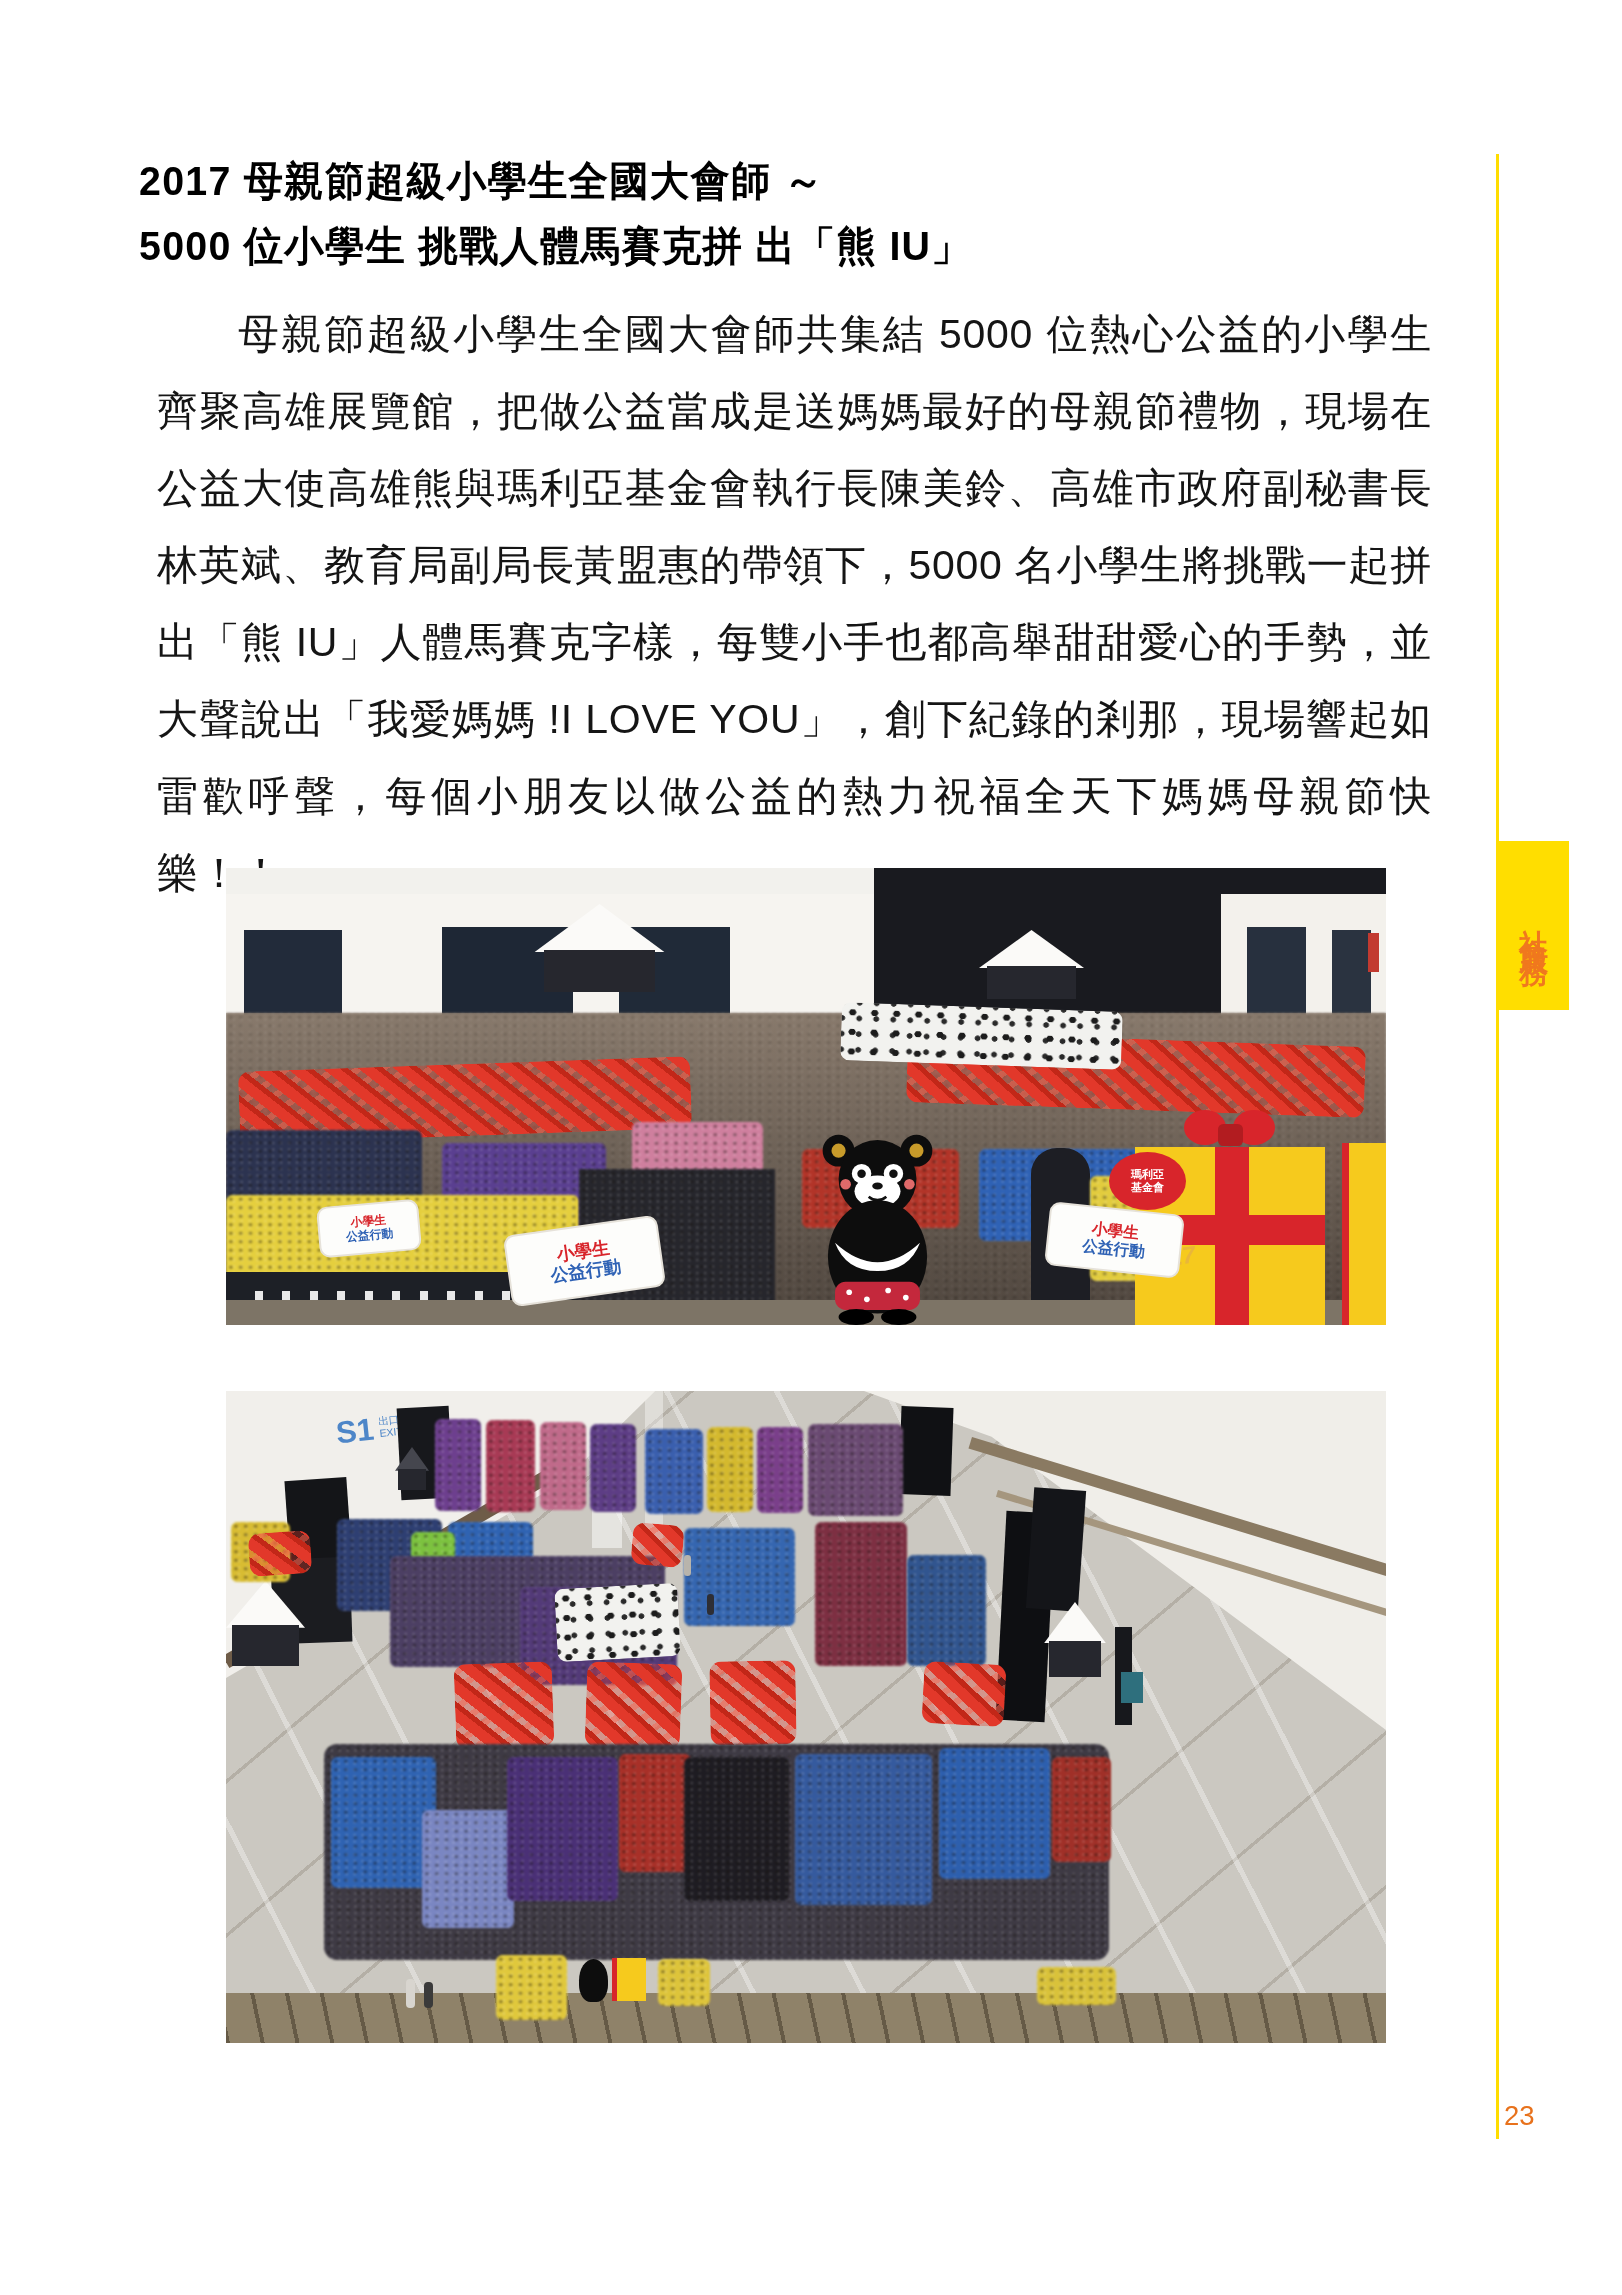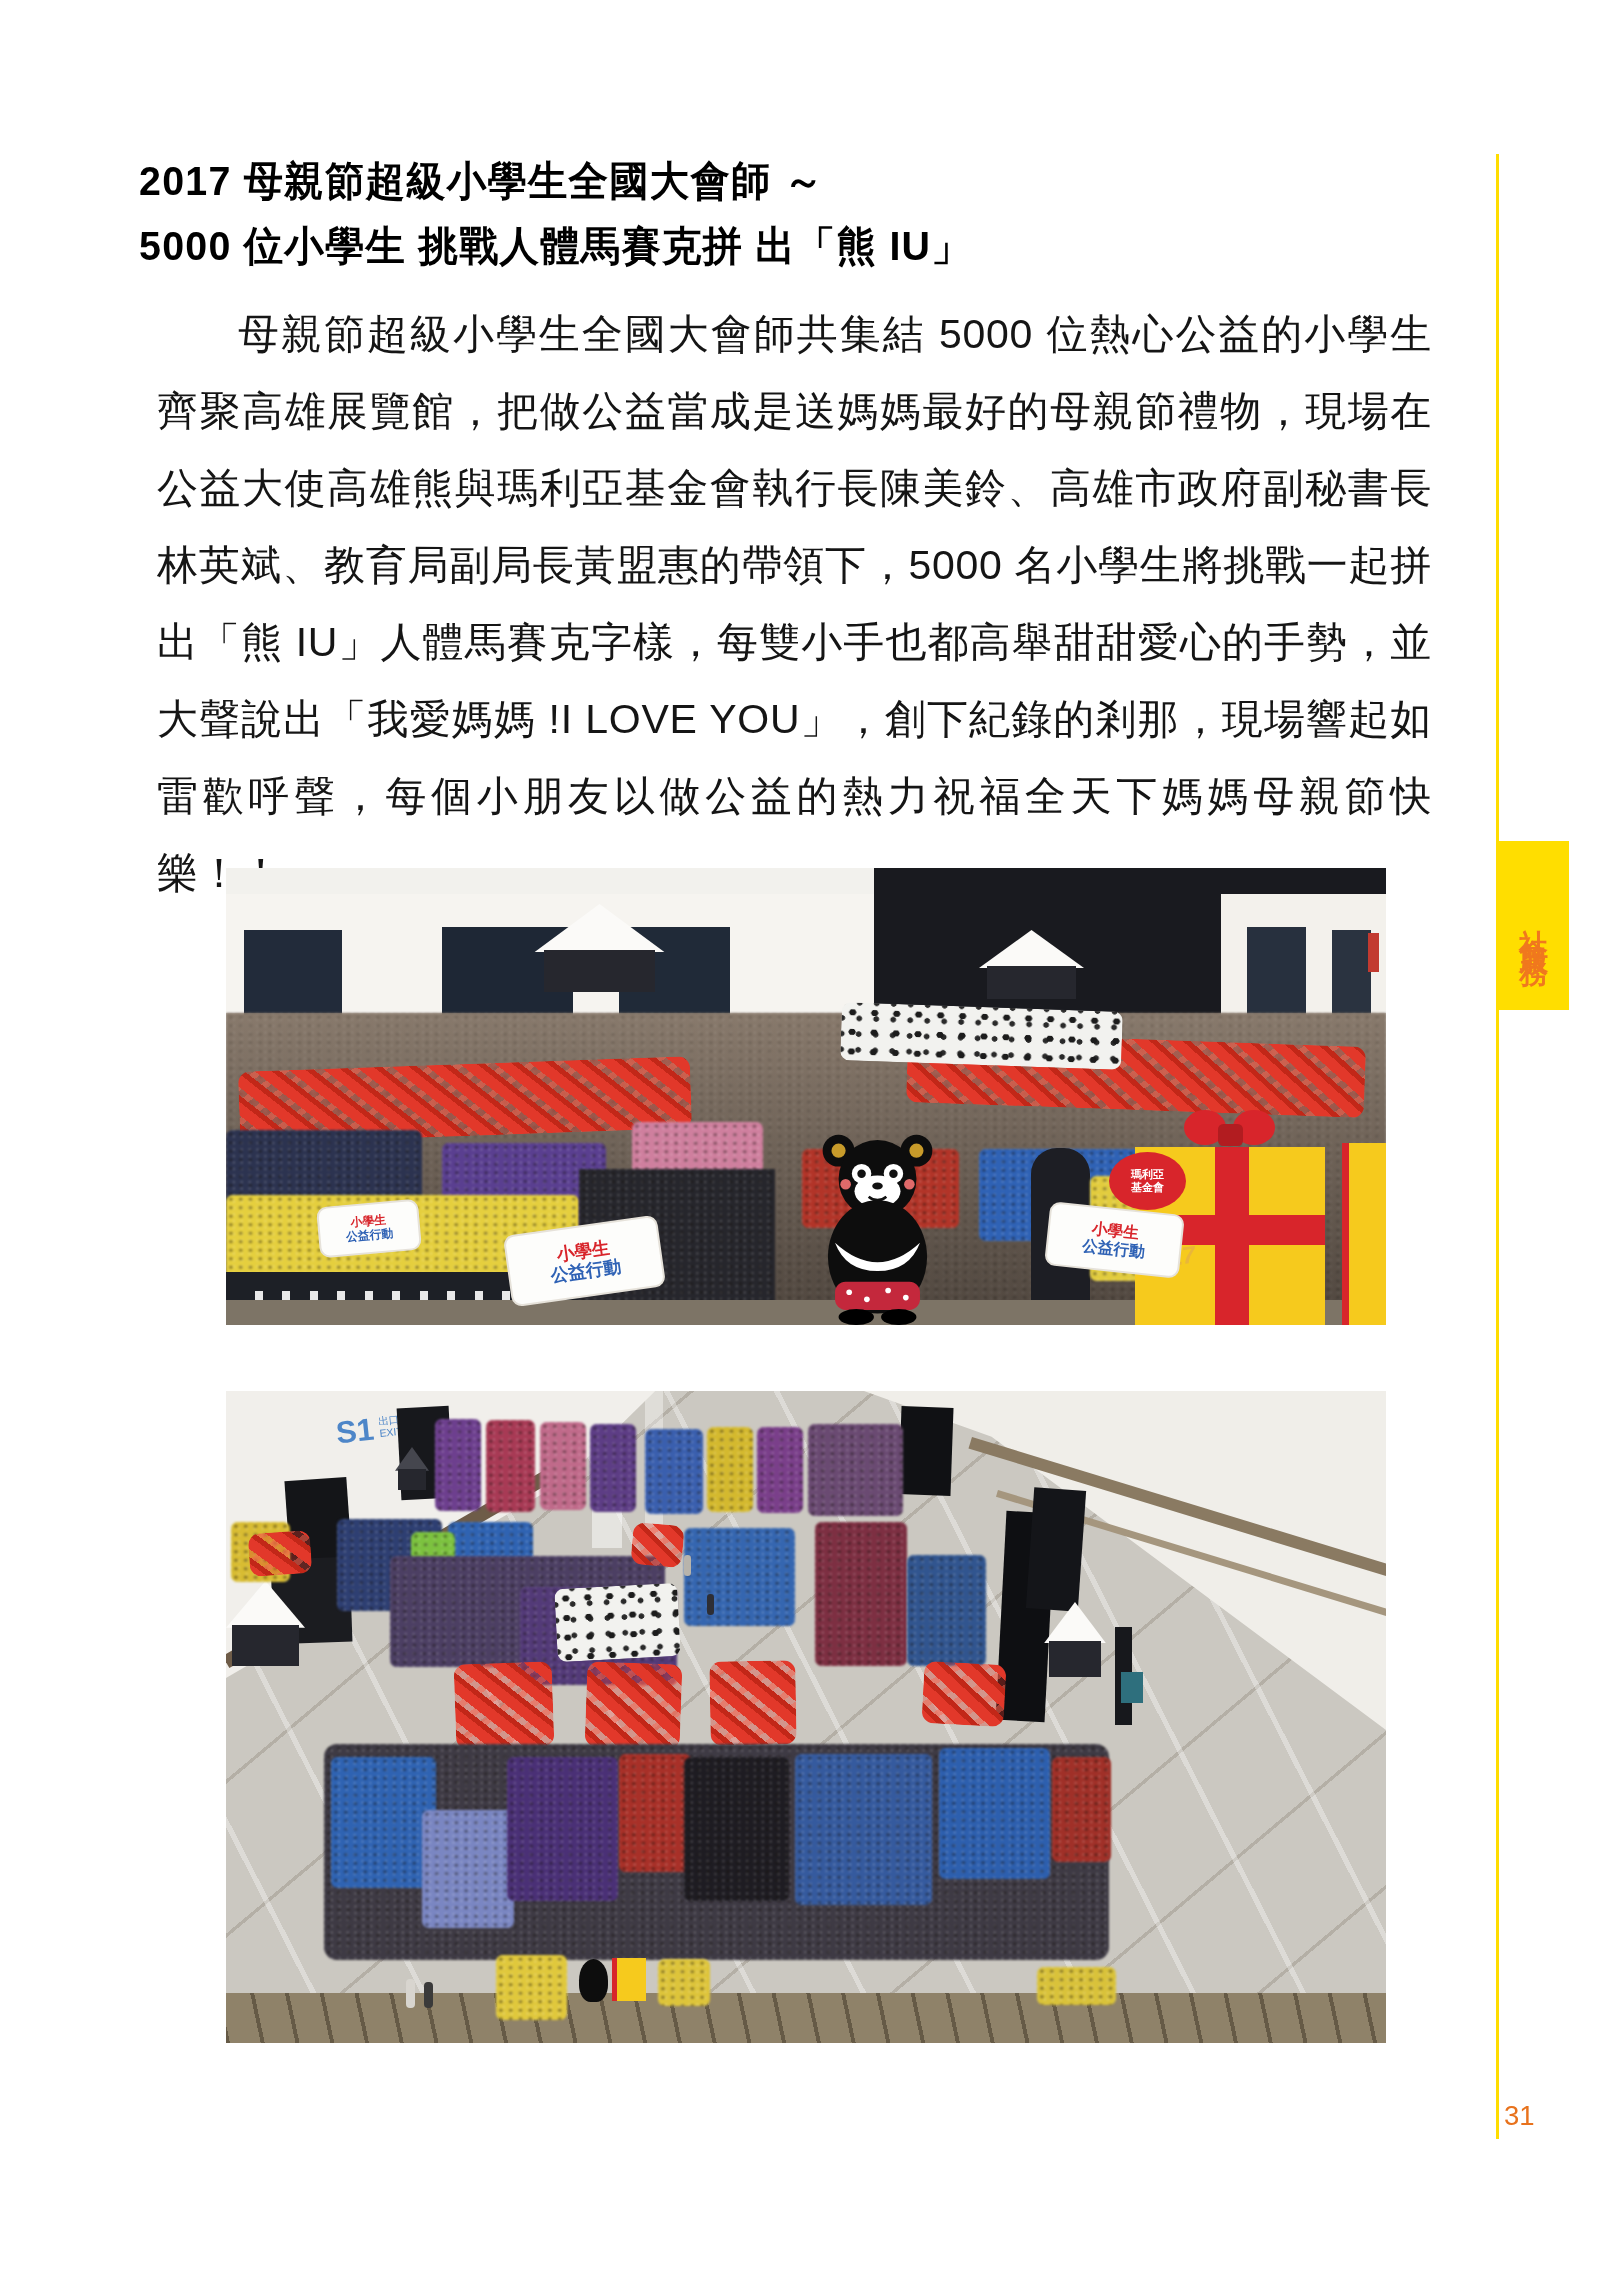--- a/index.html
+++ b/index.html
@@ -88,21 +88,21 @@
   <div>2017 母親節超級小學生全國大會師 ～</div>
   <div>5000 位小學生 挑戰人體馬賽克拼 出「熊 IU」</div>
 </div>
 
 <div class="body-text">母親節超級小學生全國大會師共集結 5000 位熱心公益的小學生齊聚高雄展覽館，把做公益當成是送媽媽最好的母親節禮物，現場在公益大使高雄熊與瑪利亞基金會執行長陳美鈴、高雄市政府副秘書長林英斌、教育局副局長黃盟惠的帶領下，5000 名小學生將挑戰一起拼出「熊 IU」人體馬賽克字樣，每雙小手也都高舉甜甜愛心的手勢，並大聲說出「我愛媽媽 !I LOVE YOU」，創下紀錄的剎那，現場響起如雷歡呼聲，每個小朋友以做公益的熱力祝福全天下媽媽母親節快樂！！</div>
 
 <div class="side-line"></div>
 <div class="side-tab">
   <span>社會服務</span>
 </div>
-<div class="page-number">31</div>
+<div class="page-number">23</div>
 
 <div class="photo" style="left:226px;top:868px;width:1160px;height:457px;">
   <div class="abs" style="left:0;top:0;width:1160px;height:46px;background:#f2f1ed;"></div>
   <div class="abs" style="left:0;top:26px;width:648px;height:128px;background:#f6f4f0;"></div>
   <div class="abs" style="left:18.3px;top:62px;width:98px;height:92px;background:#222b3a;"></div>
   <div class="abs" style="left:216px;top:59px;width:131px;height:95px;background:#1e2735;"></div>
   <div class="abs" style="left:393px;top:59px;width:111px;height:95px;background:#202a38;"></div>
   <div class="abs" style="left:648px;top:0;width:512px;height:154px;background:#191a1f;"></div>
   <div class="abs" style="left:995px;top:26px;width:165px;height:128px;background:#f3f1ec;"></div>
   <div class="abs" style="left:1021px;top:59px;width:59px;height:92px;background:#27303e;"></div>

